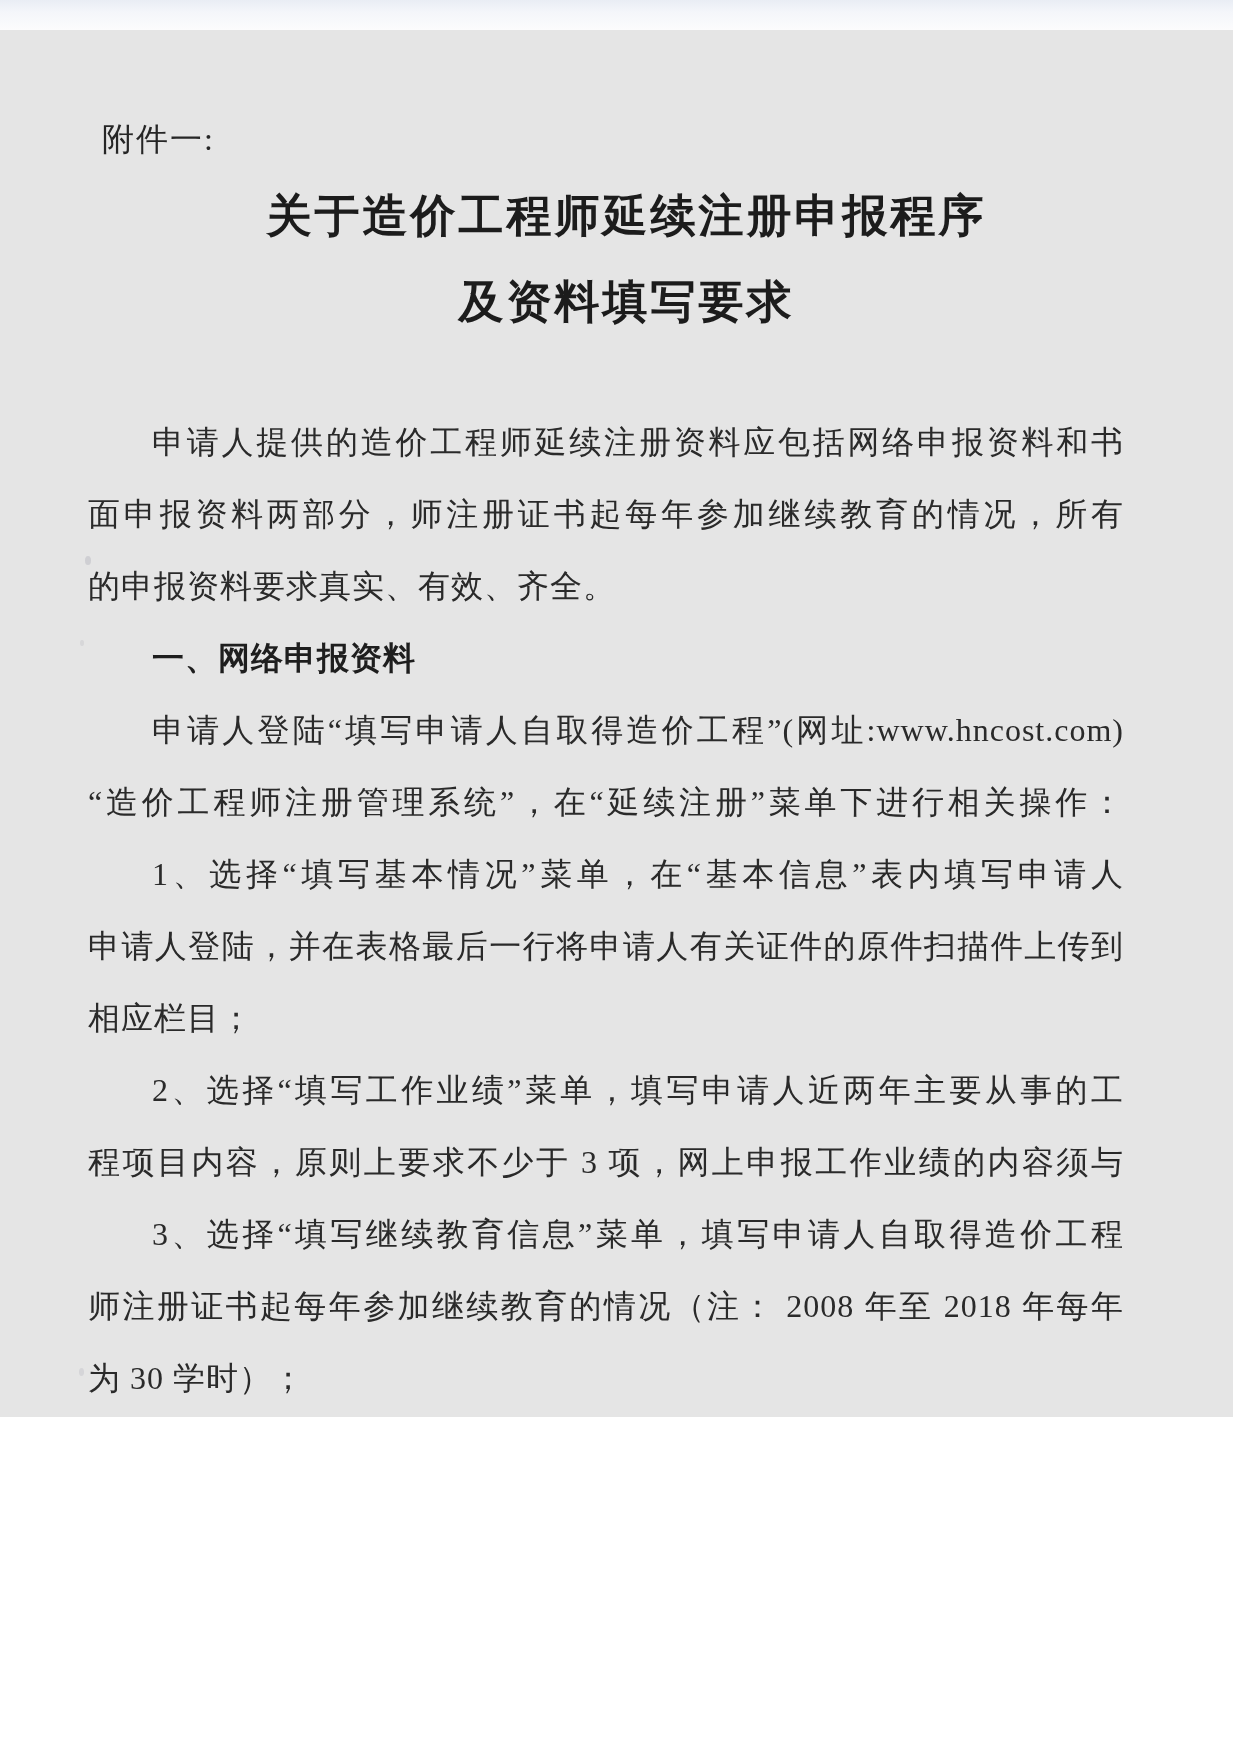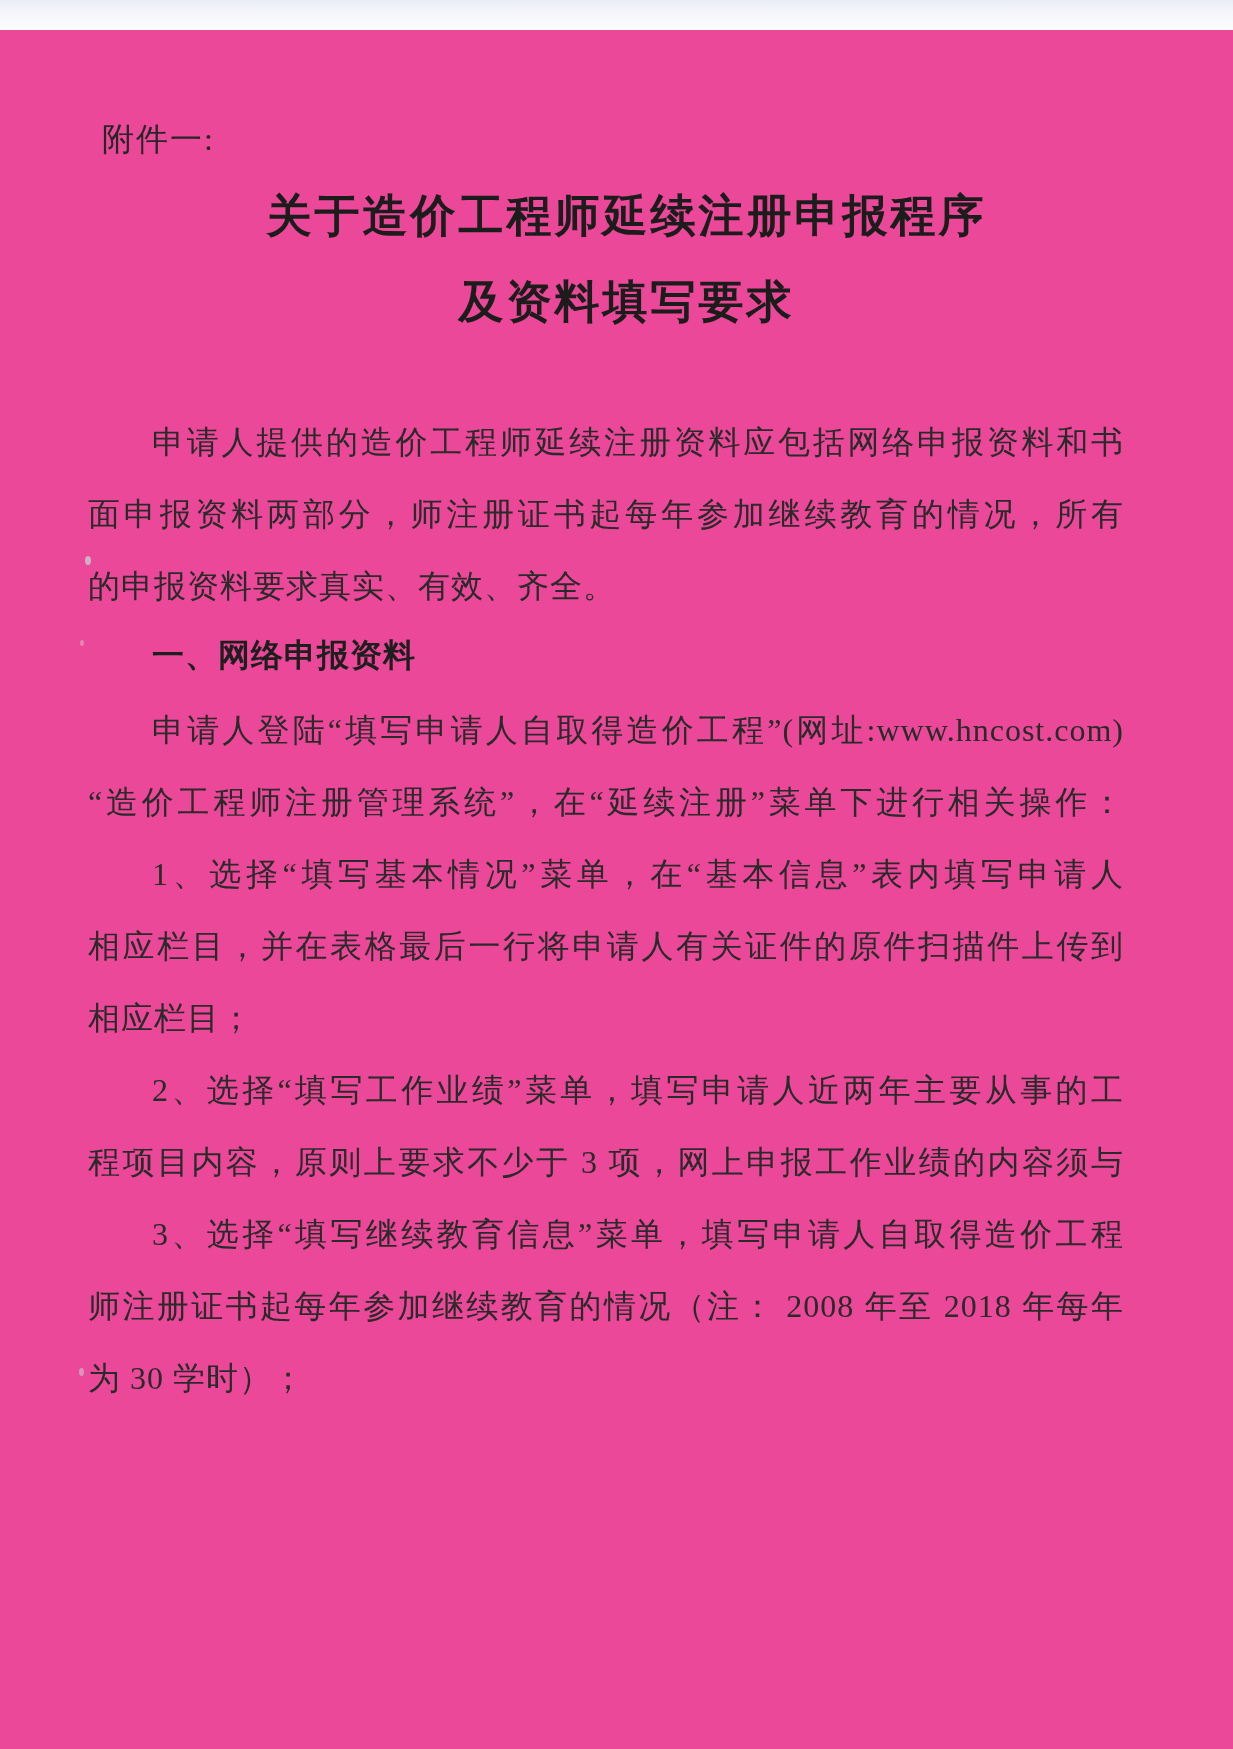--- a/index.html
+++ b/index.html
@@ -3,22 +3,22 @@
 <meta charset="utf-8">
 <style>
   html, body {
     margin: 0;
     padding: 0;
     background: #ffffff;
   }
   .page {
     position: relative;
     width: 1233px;
-    height: 1749px;
-    background: #ec4899;
+    height: 1417px;
+    background: #e5e5e5;
     overflow: hidden;
     font-family: "Liberation Serif", "DejaVu Serif", serif;
     color: #262626;
   }
   
   .scan-band {
     position: absolute;
     top: 0; left: 0;
     width: 100%; height: 30px;
     background: linear-gradient(to bottom, #e9edf4 0%, #f4f6fa 40%, #fcfcfd 100%);
@@ -55,21 +55,21 @@
     letter-spacing: 1px;
     color: #2a2a2a;
   }
   .line.indent { padding-left: 64px; }
   .line.fill {
     text-align: justify;
     text-align-last: justify;
     -moz-text-align-last: justify;
   }
   .line.heading {
-    font-family: Liberation Mono, monospace;
+    font-family: Liberation Sans, sans-serif;
     font-weight: bold;
     color: #1e1e1e;
   }
   .speck {
     position: absolute;
     background: #c9c9ce;
     border-radius: 50%;
     opacity: 0.8;
   }
   .speck.s1 { left: 85px; top: 556px; width: 6px; height: 9px; }
@@ -89,21 +89,21 @@
   <div class="doc-title line2">及资料填写要求</div>
 
   <div class="body-lines">
       <div class="line indent fill">申请人提供的造价工程师延续注册资料应包括网络申报资料和书</div>
       <div class="line fill">面申报资料两部分，师注册证书起每年参加继续教育的情况，所有</div>
       <div class="line">的申报资料要求真实、有效、齐全。</div>
       <div class="line indent heading">一、网络申报资料</div>
       <div class="line indent fill">申请人登陆“填写申请人自取得造价工程”(网址:www.hncost.com)</div>
       <div class="line fill">“造价工程师注册管理系统”，在“延续注册”菜单下进行相关操作：</div>
       <div class="line indent fill">1、选择“填写基本情况”菜单，在“基本信息”表内填写申请人</div>
-      <div class="line fill">相应栏目，并在表格最后一行将申请人有关证件的原件扫描件上传到</div>
+      <div class="line fill">申请人登陆，并在表格最后一行将申请人有关证件的原件扫描件上传到</div>
       <div class="line">相应栏目；</div>
       <div class="line indent fill">2、选择“填写工作业绩”菜单，填写申请人近两年主要从事的工</div>
       <div class="line fill">程项目内容，原则上要求不少于 3 项，网上申报工作业绩的内容须与</div>
       <div class="line indent fill">3、选择“填写继续教育信息”菜单，填写申请人自取得造价工程</div>
       <div class="line fill">师注册证书起每年参加继续教育的情况（注： 2008 年至 2018 年每年</div>
       <div class="line">为 30 学时）；</div>
     </div>
 
   <div class="speck s1"></div>
   <div class="speck s2"></div>

